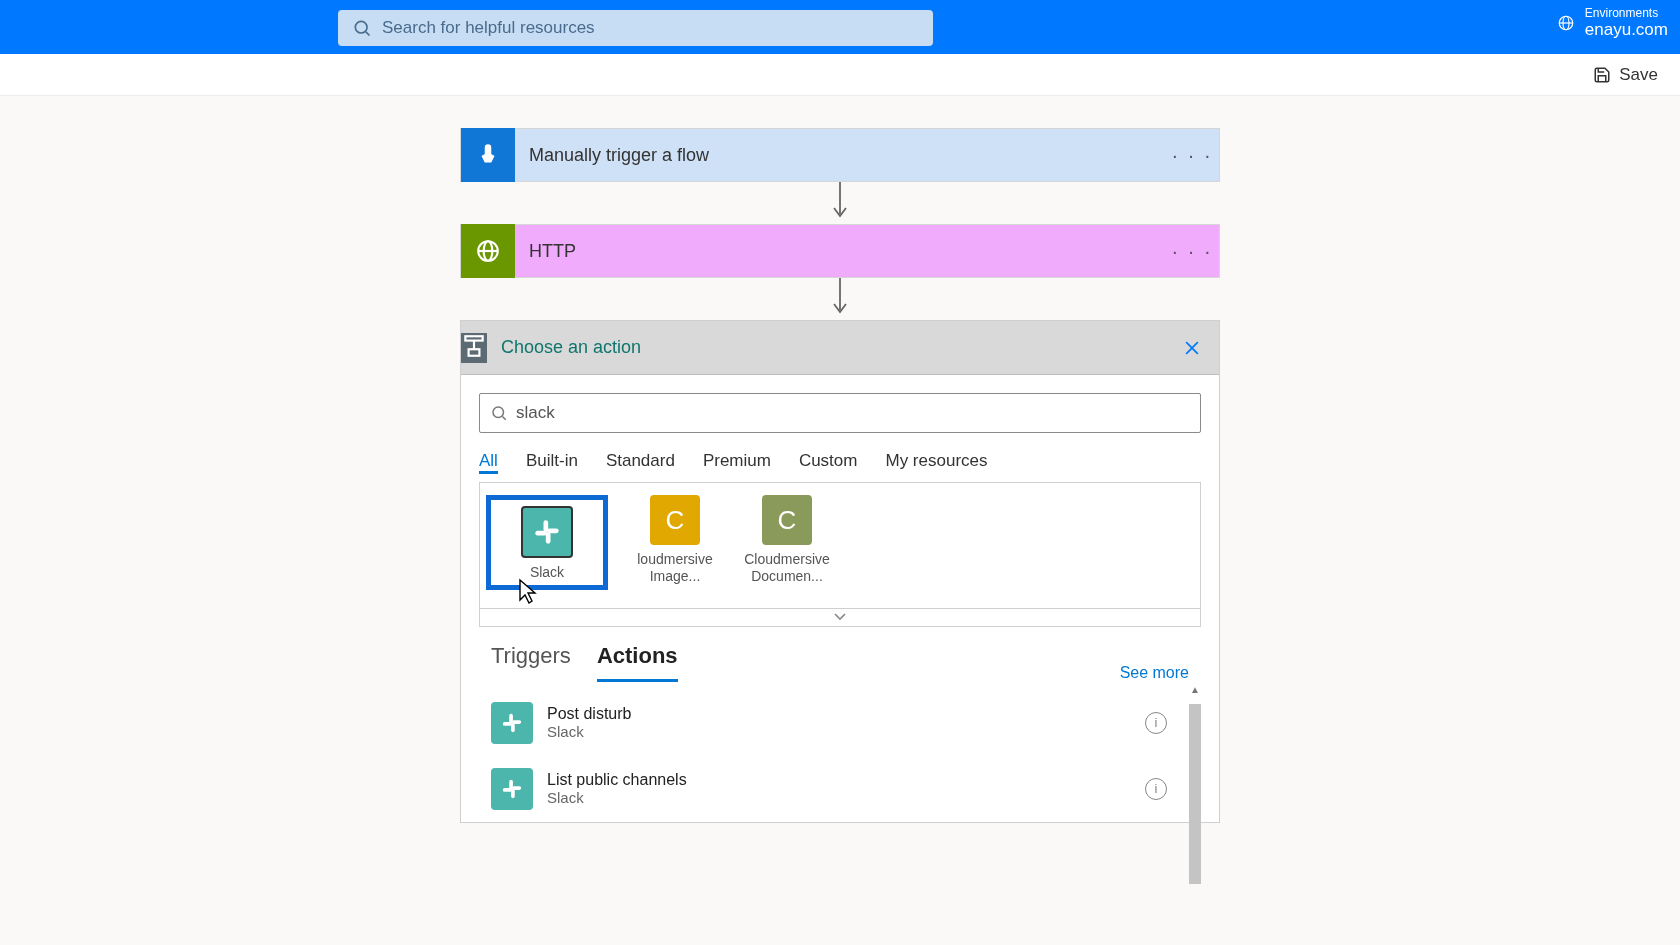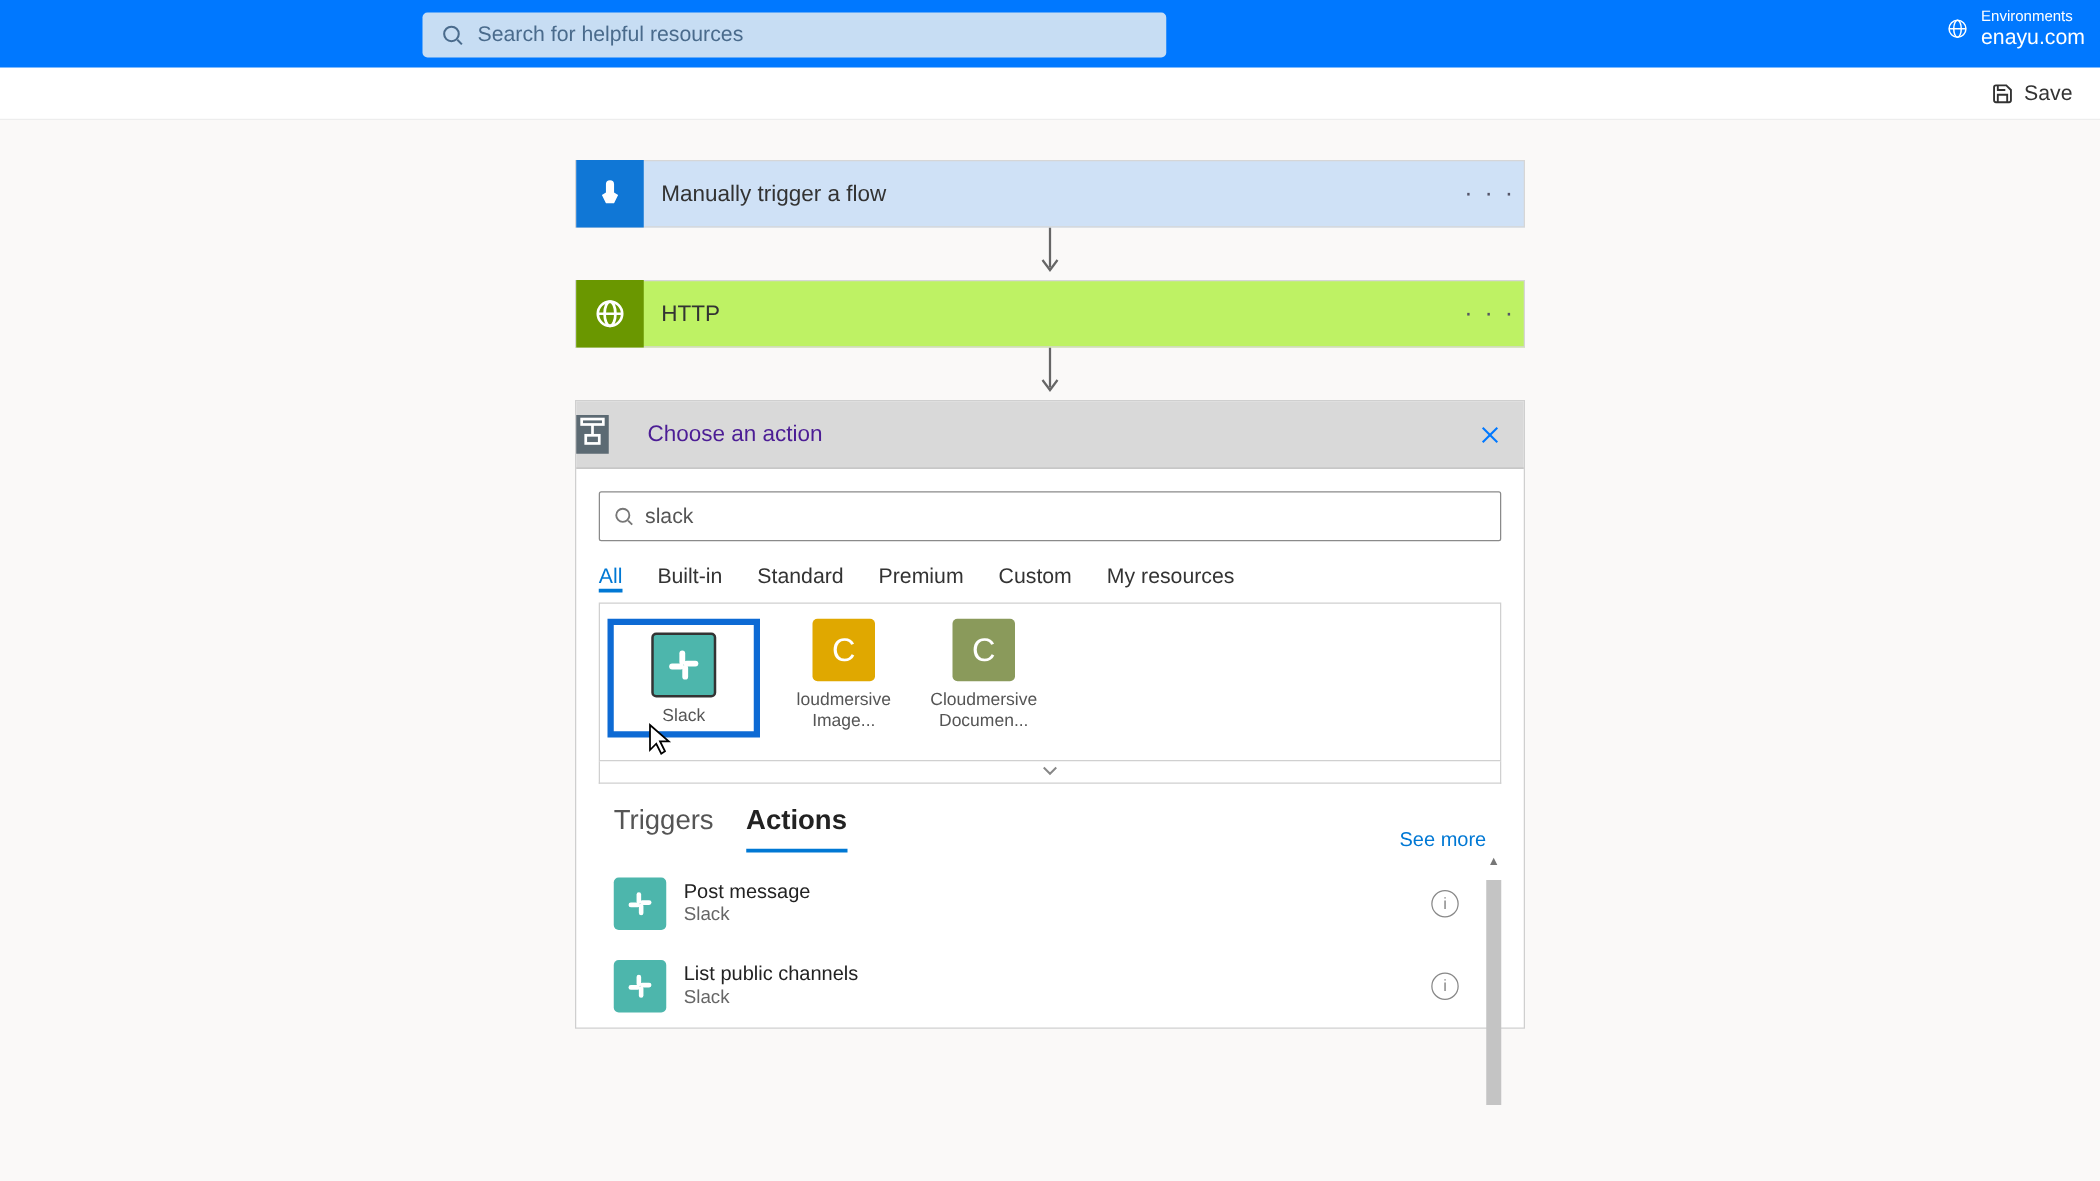--- a/index.html
+++ b/index.html
@@ -45,40 +45,40 @@
   }
   .save-btn {
     display:flex; align-items:center; gap:8px; color:#333; font-size:17px; cursor:pointer;
   }
   .canvas {
     display:flex; flex-direction:column; align-items:center; padding-top:32px;
   }
   .flow-card {
     width: 760px; height: 54px; display:flex; align-items:center; border:1px solid #d6d6d6; background:#cfe1f6;
   }
-  .flow-card.http { background:#bef264;align-items:center; }
+  .flow-card.http { background:#f0abfc;align-items:center; }
   .flow-card .icon-box {
     width:54px; height:54px; display:flex; align-items:center; justify-content:center; flex-shrink:0;
   }
   .icon-box.trigger { background:#1077d6; }
   .icon-box.http { background:#6a9700; }
   .flow-card .title { flex:1; padding-left:14px; font-size:18px; color:#333; }
   .dots { width:54px; height:54px; display:flex; align-items:center; justify-content:center; color:#556; font-size:20px; letter-spacing:2px; cursor:pointer;}
   .arrow-down {
     width:760px; height:42px; display:flex; align-items:center; justify-content:center;
   }
   .arrow-down svg { display:block; }
   .action-panel {
     width: 760px; border:1px solid #cfcfcf; background:#fff; display:flex; flex-direction:column;
   }
   .action-head {
     height:54px; background:#d9d9d9; display:flex; align-items:center; border-bottom:1px solid #bfbfbf;
   }
   .action-head .icon-box { background:#5c6a73; }
-  .action-head .title { flex:1; padding-left:31px; font-size:18px; color:#4c1d95;}
+  .action-head .title { flex:1; padding-left:14px; font-size:18px; color:#0f766e;}
   .close-x {
     width:54px; height:54px; display:flex; align-items:center; justify-content:center; color:#0078ff; cursor:pointer;
   }
   .panel-body { padding:18px 18px 0 18px; }
   .conn-search {
     border:1px solid #8a8a8a; height:40px; display:flex; align-items:center; padding:0 10px; gap:8px; border-radius:2px;
   }
   .conn-search input { border:none; flex:1; font-size:17px; outline:none; color:#555;}
   .tabs {
     display:flex; gap:28px; margin-top:18px; font-size:17px; color:#444;
@@ -282,21 +282,21 @@
         <div class="action-row">
           <div class="action-icon">
             <svg width="22" height="22" viewBox="0 0 24 24" fill="#fff">
                 <rect x="9" y="2" width="4" height="10" rx="2"></rect>
                 <rect x="2" y="11" width="10" height="4" rx="2"></rect>
                 <rect x="11" y="12" width="4" height="10" rx="2"></rect>
                 <rect x="12" y="9" width="10" height="4" rx="2"></rect>
               </svg>
           </div>
           <div class="action-text">
-            <div class="t">Post message</div>
+            <div class="t">Post disturb</div>
             <div class="s">Slack</div>
           </div>
           <div class="info-i">i</div>
         </div>
 
         <div class="action-row">
           <div class="action-icon">
             <svg width="22" height="22" viewBox="0 0 24 24" fill="#fff">
                 <rect x="9" y="2" width="4" height="10" rx="2"></rect>
                 <rect x="2" y="11" width="10" height="4" rx="2"></rect>

